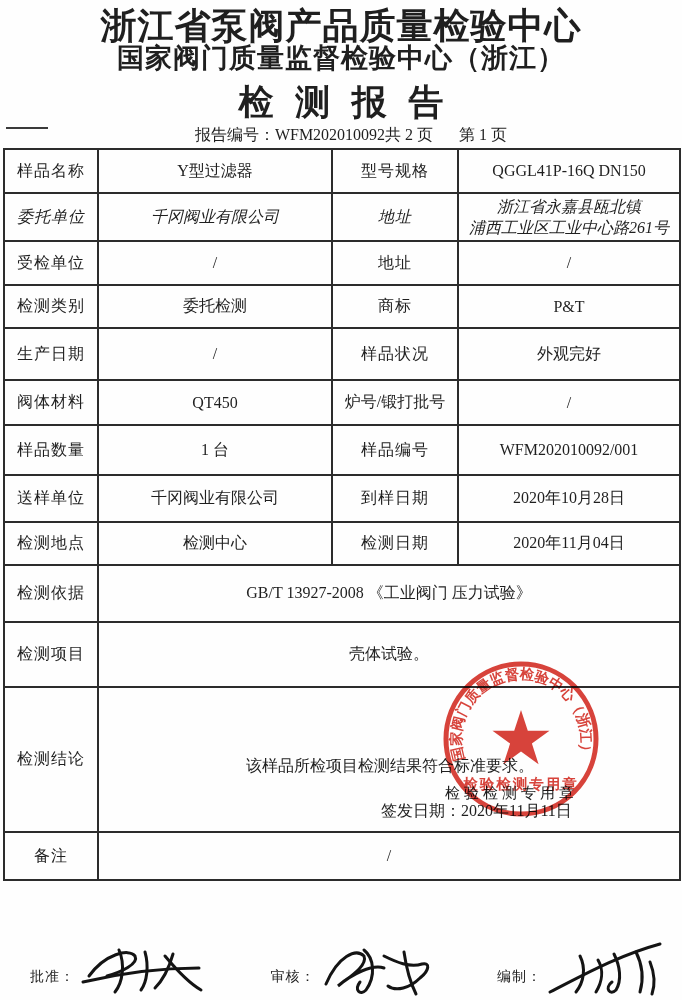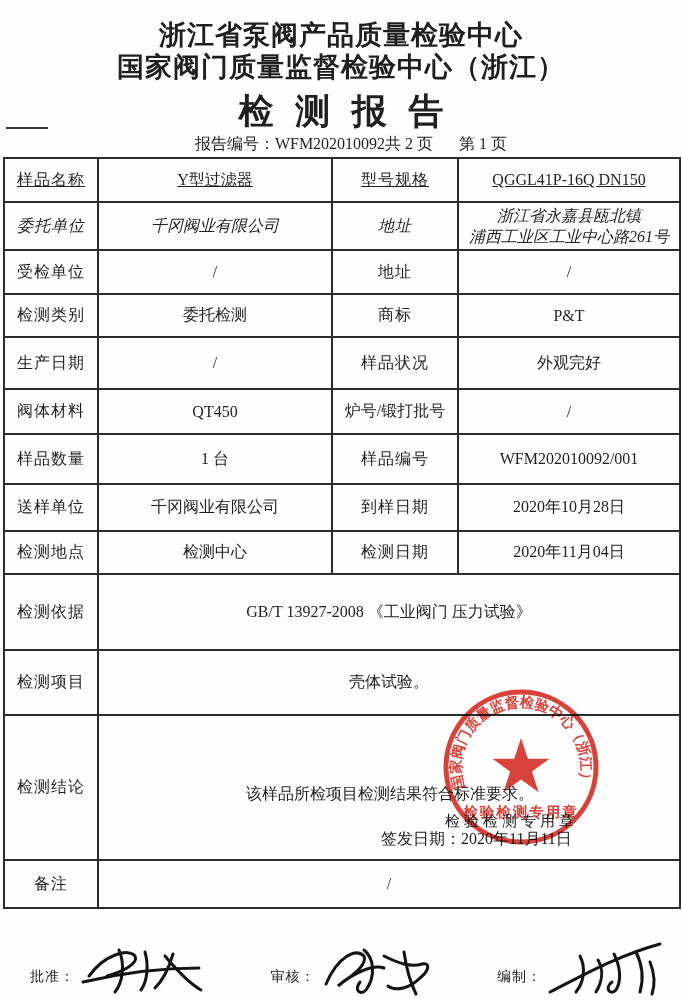--- a/index.html
+++ b/index.html
@@ -2,43 +2,43 @@
 <html><head>
 <meta charset="utf-8">
 <style>
   html,body{margin:0;padding:0;}
   body{
     width:682px;height:1000px;background:#fefefe;color:#1f1f1f;
     font-family:"Liberation Serif","DejaVu Serif",serif;
     position:relative;overflow:hidden;
   }
   .center{text-align:center;}
-  .org-line1{font-size:27px;font-weight:bold;letter-spacing:1px;margin-top:19px;line-height:32px;}
+  .org-line1{font-size:36px;font-weight:bold;letter-spacing:1px;margin-top:10px;line-height:32px;}
   .org-line2{font-size:27px;font-weight:bold;letter-spacing:1px;line-height:33px;}
   .report-title{font-size:35px;font-weight:bold;letter-spacing:0.62em;text-indent:0.62em;margin-top:8px;line-height:40px;}
   .report-meta{
     display:flex;justify-content:center;align-items:flex-end;
     padding:2px 10px 3px 30px;font-size:16px;line-height:20px;
   }
   .pag-gap{display:inline-block;width:26px;}
   .margin-line{position:absolute;left:6px;top:127px;width:42px;height:2px;background:#3a3a3a;}
 
   table.report{
     border-collapse:collapse;table-layout:fixed;
     width:676px;margin-left:3px;
   }
   table.report td{
     border:2px solid #2c2c2c;font-size:16px;
     text-align:center;vertical-align:middle;padding:2px 3px;overflow:visible;
   }
   td.lbl{letter-spacing:1px;}
   .pre{white-space:pre-line;line-height:21px;}
-  tr.r1{height:44px;text-decoration:underline;} tr.r2{height:48px;font-style:italic;} tr.r3{height:44px;} tr.r4{height:48px;}
+  tr.r1{height:44px;} tr.r2{height:48px;font-style:italic;} tr.r3{height:44px;} tr.r4{height:48px;}
   tr.r5{height:43px;} tr.r6{height:52px;} tr.r7{height:45px;} tr.r8{height:50px;}
-  tr.r9{height:47px;} tr.r10{height:43px;border-radius:17px;} tr.r11{height:76px;} tr.r12{height:65px;}
+  tr.r9{height:47px;} tr.r10{height:43px;border-radius:17px;} tr.r11{height:57px;} tr.r12{height:65px;}
   tr.r13{height:145px;} tr.r14{height:48px;}
   td.top-left{text-align:left;vertical-align:top;padding:10px 6px 2px 8px;}
   td.conclusion-cell{position:relative;text-align:left;vertical-align:top;}
   .conclusion-text{padding:13px 6px 0 8px;}
   .issue-date{position:absolute;left:282px;top:113px;font-size:16px;white-space:nowrap;z-index:1;}
   .overlay-chop{position:absolute;left:346px;top:96px;font-size:15px;letter-spacing:4px;color:#1c1c1c;white-space:nowrap;z-index:1;}
   .stamp-wrap{position:absolute;left:340px;top:-31px;width:164px;height:166px;z-index:2;
     mix-blend-mode:multiply;opacity:0.92;}
 
   .footer{

